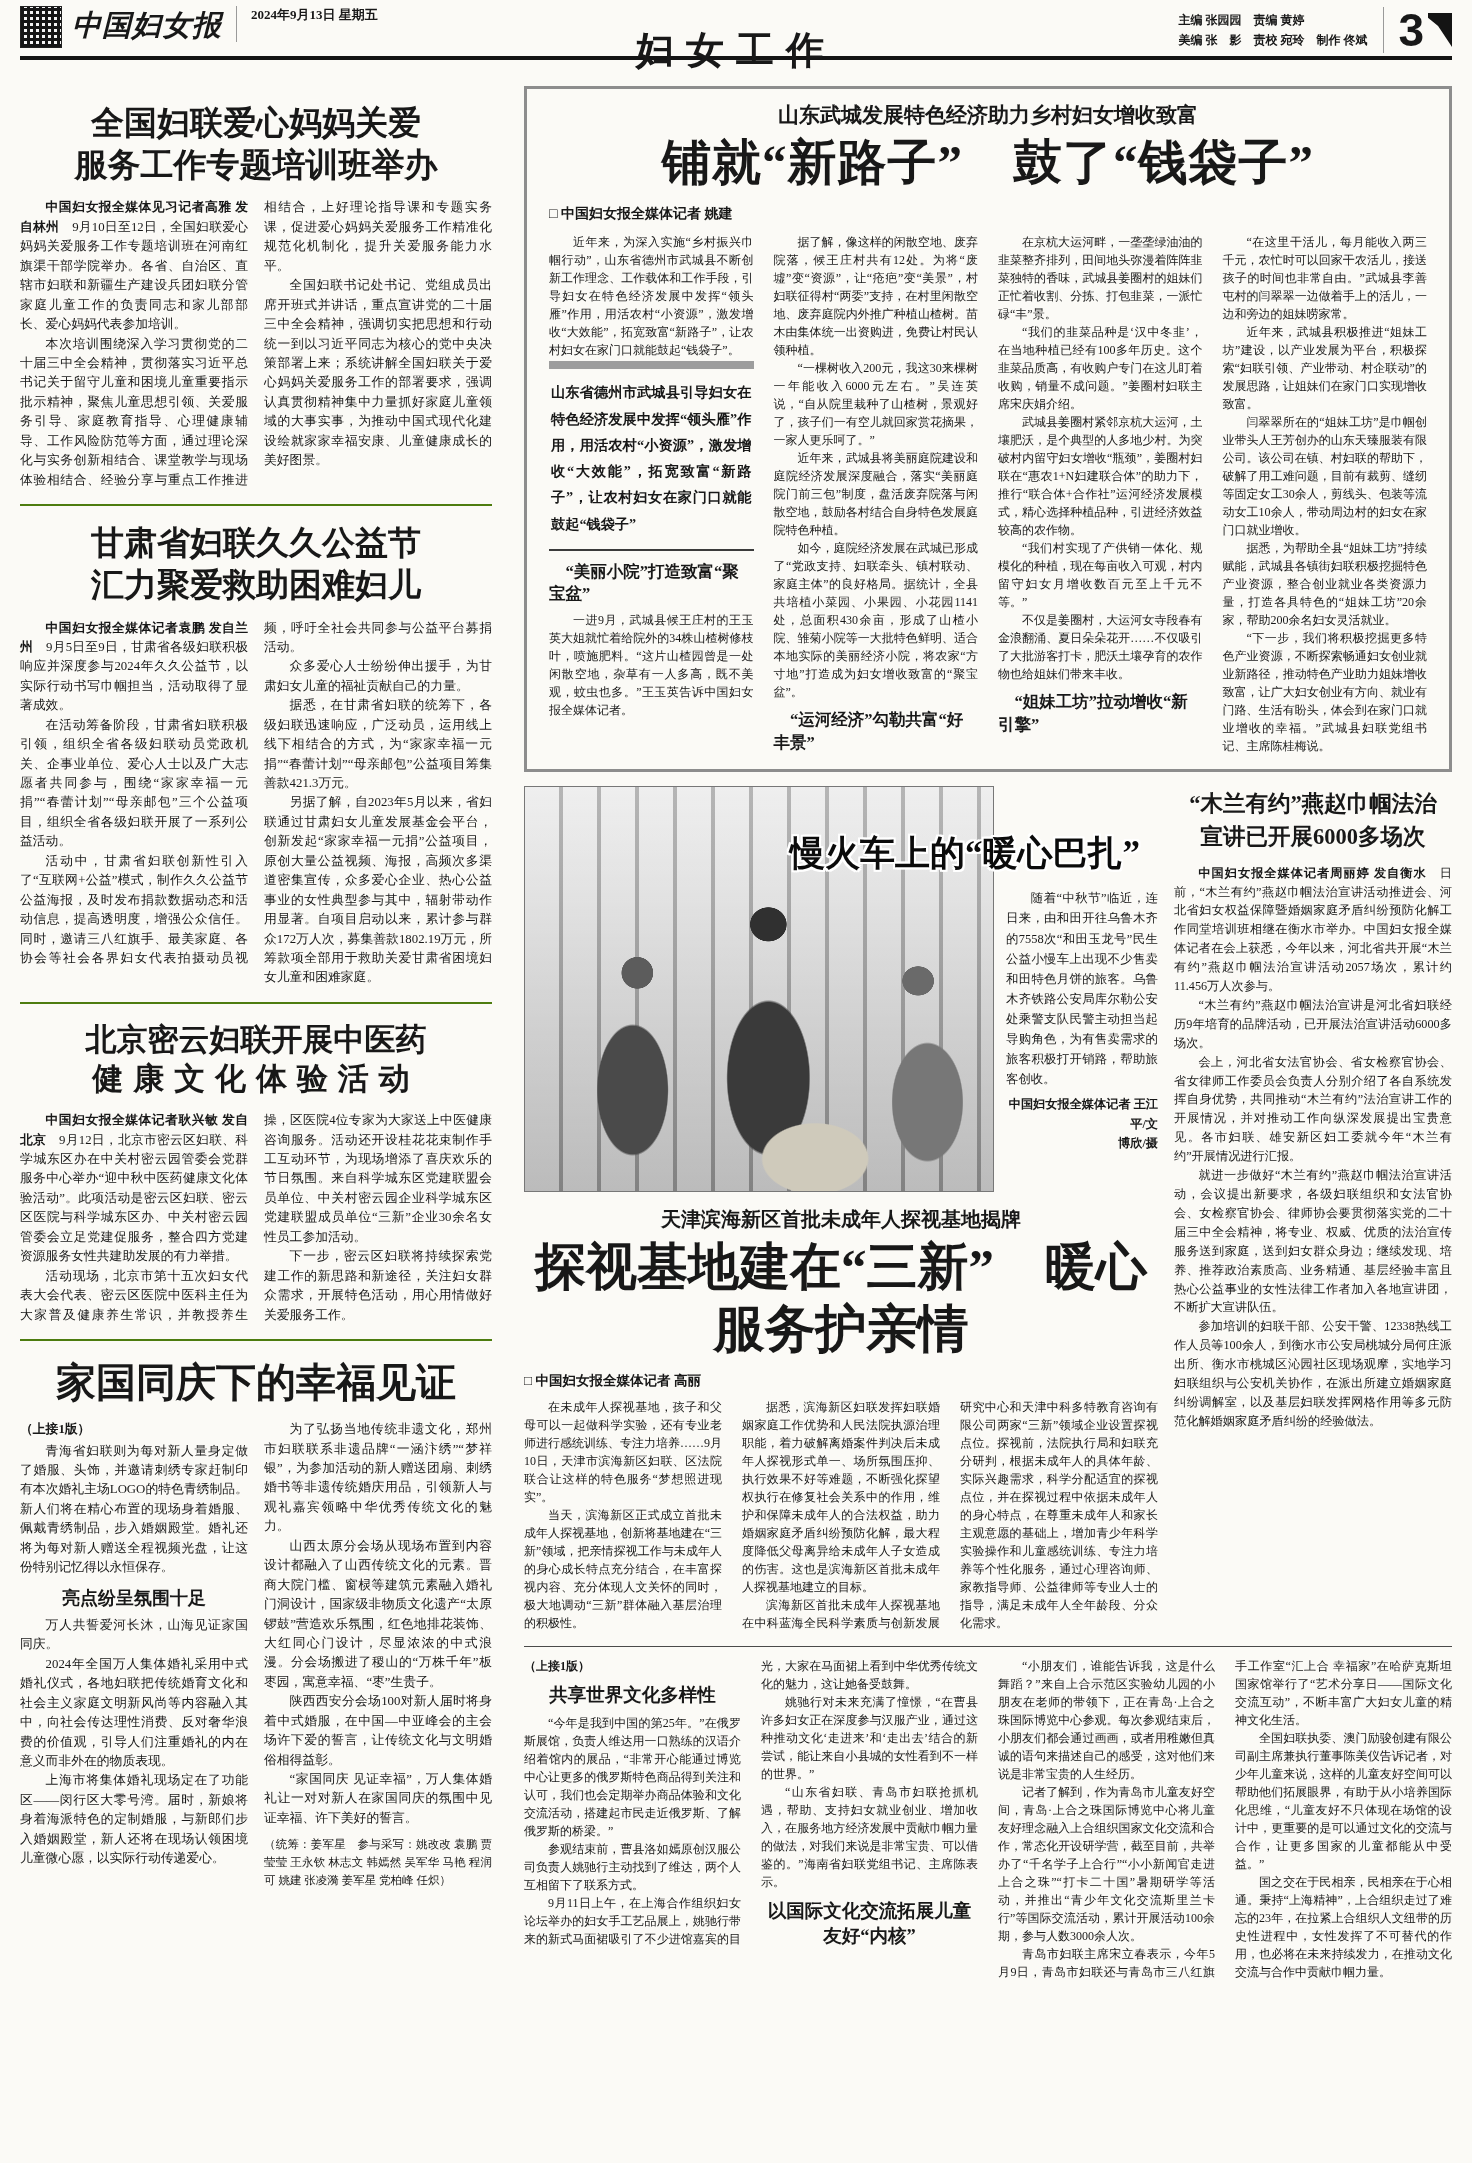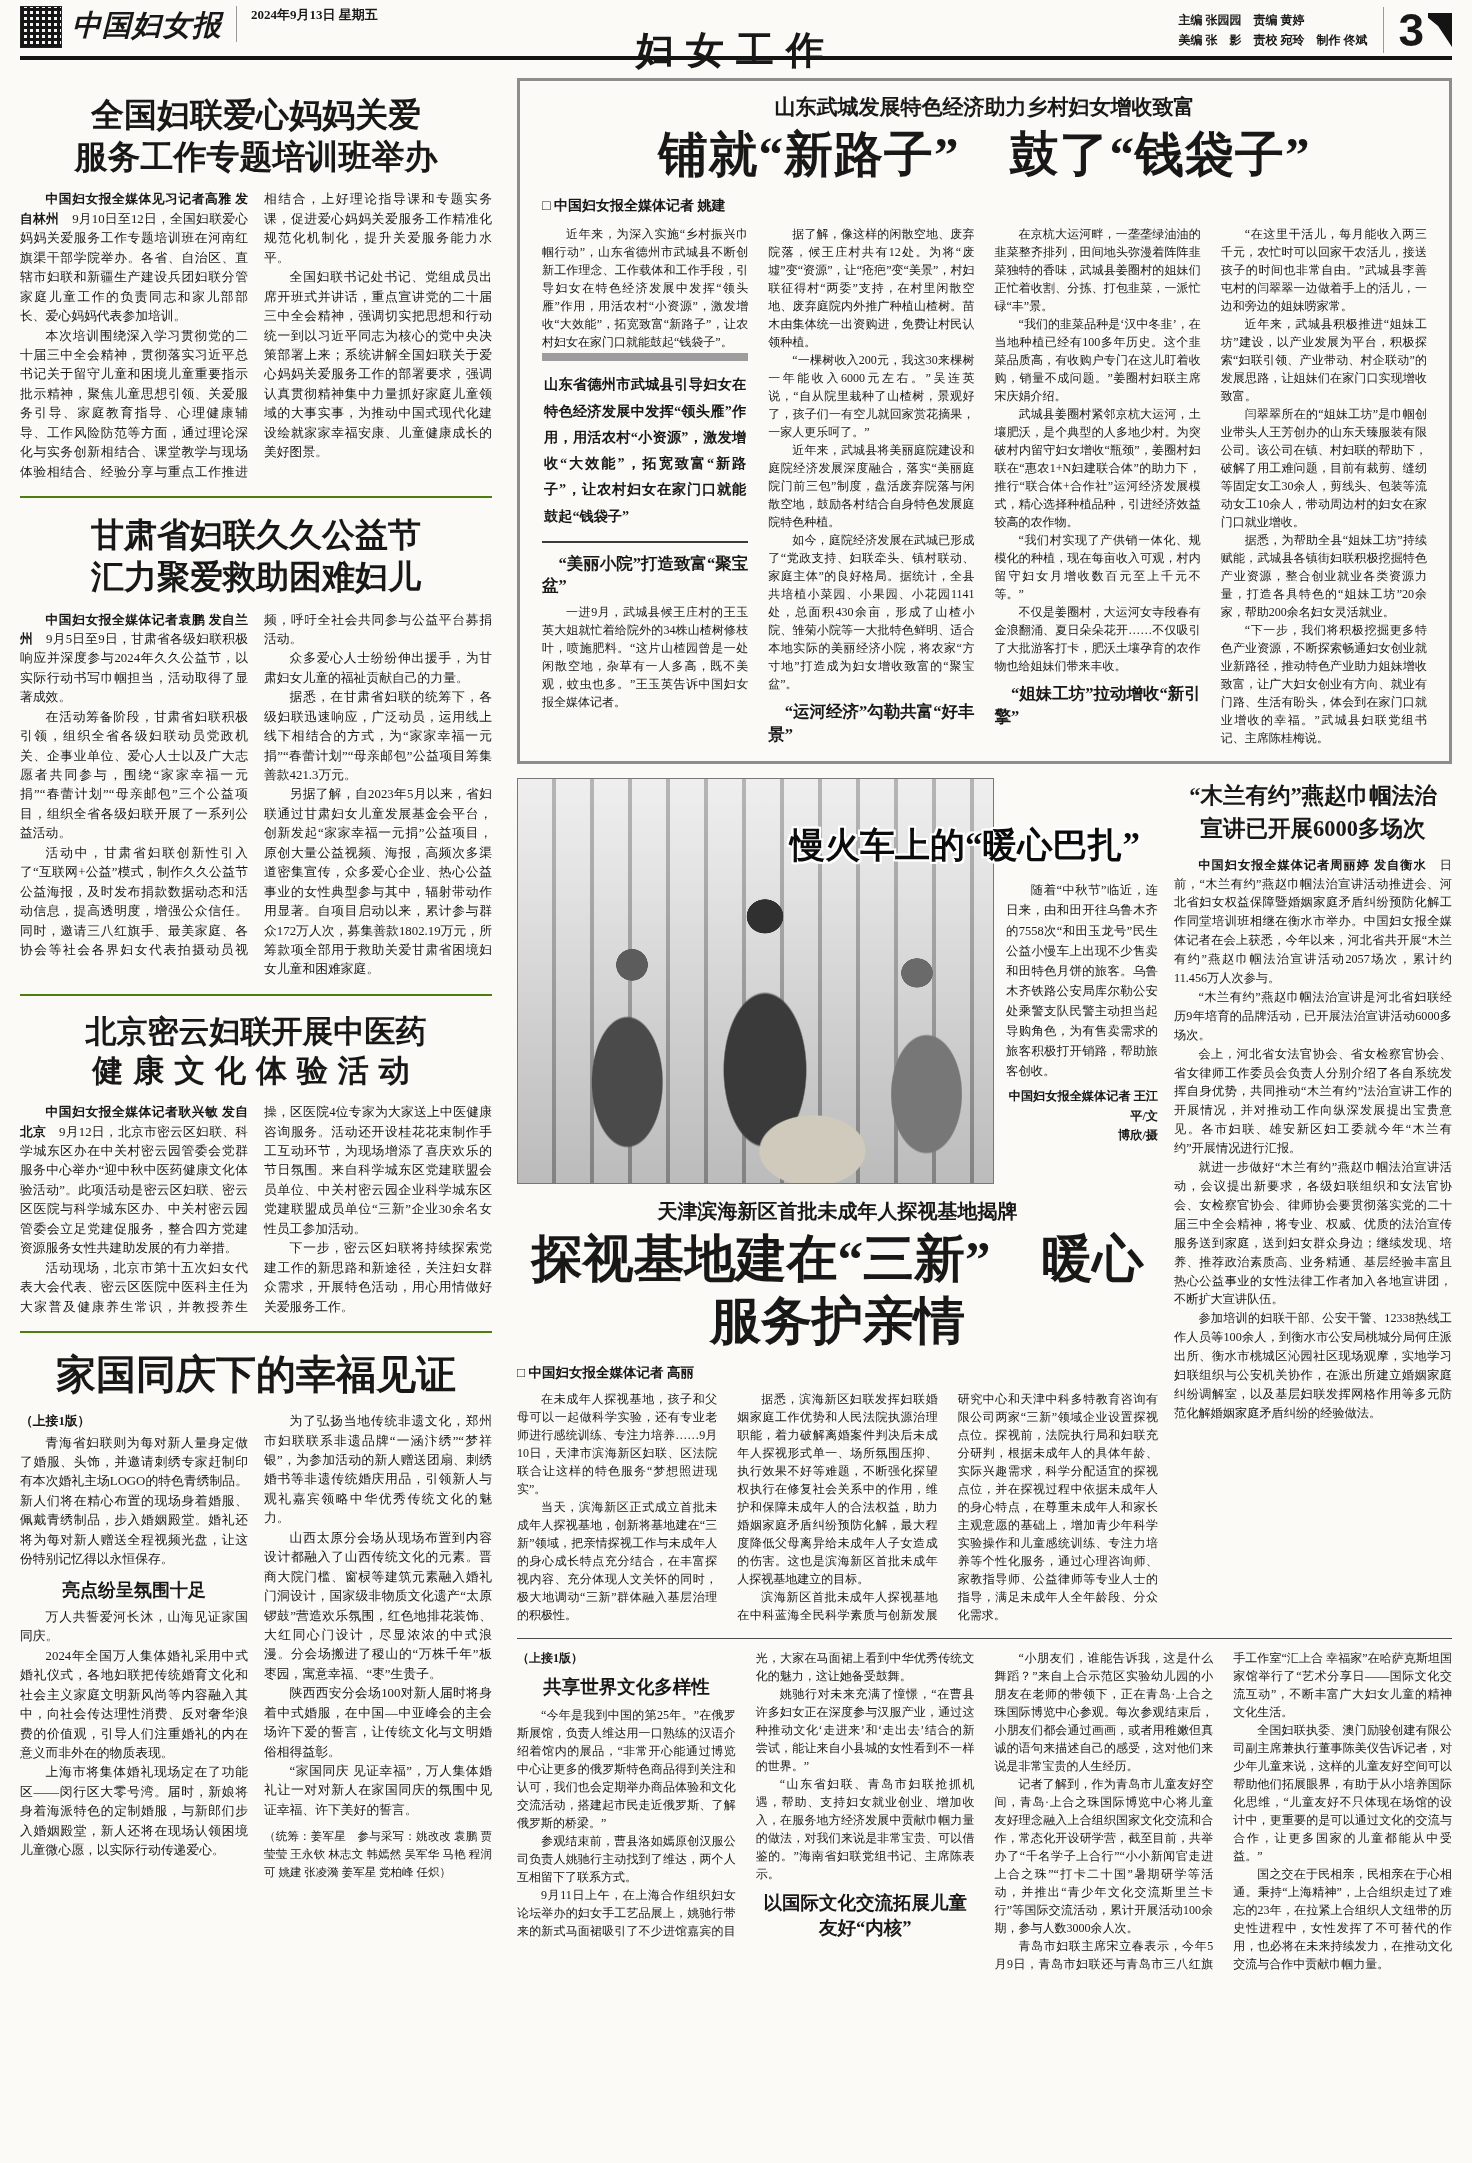--- a/index.html
+++ b/index.html
@@ -15,21 +15,21 @@
   .date{font-size:13px;font-weight:700;white-space:nowrap;}
   .section-title{position:absolute;left:50%;top:25px;transform:translateX(-50%);
       font-size:38px;font-weight:900;letter-spacing:12px;white-space:nowrap;}
   .head-right{margin-left:auto;display:flex;align-items:center;}
   .editors{font-size:12px;font-weight:700;line-height:1.7;white-space:nowrap;text-align:left;}
   .pageno{display:flex;align-items:center;margin-left:16px;border-left:1px solid #9a9a9a;padding-left:14px;}
   .pageno .num{font-size:46px;font-weight:900;font-family:"Liberation Sans","DejaVu Sans",sans-serif;line-height:1;}
   .flag{width:24px;height:34px;margin-left:4px;background:#141414;clip-path:polygon(0 0,100% 0,100% 100%,42% 38%,0 14%);}
   .rule{height:4px;background:#141414;margin:0 20px;}
   
-  .content{display:flex;gap:25px;padding:18px 20px 0;box-sizing:border-box;}
+  .content{display:flex;gap:32px;padding:26px 20px 0;box-sizing:border-box;}
   .col-left{width:472px;flex:none;}
   .col-right{flex:1;min-width:0;}
   
   .article{padding:4px 0 12px;}
   .col-left .article + .article{border-top:2px solid #4d7c0f;margin-top:2px;}
   .a-title{text-align:center;font-weight:900;line-height:1.28;margin:12px 0 12px;}
   .a-title span{display:block;}
   .t-33{font-size:33px;} .t-31{font-size:31px;} .t-40{font-size:40px;}
   .spread{letter-spacing:0.32em;}
   .body2{columns:2;column-gap:16px;font-size:12.8px;line-height:1.52;text-align:justify;}

